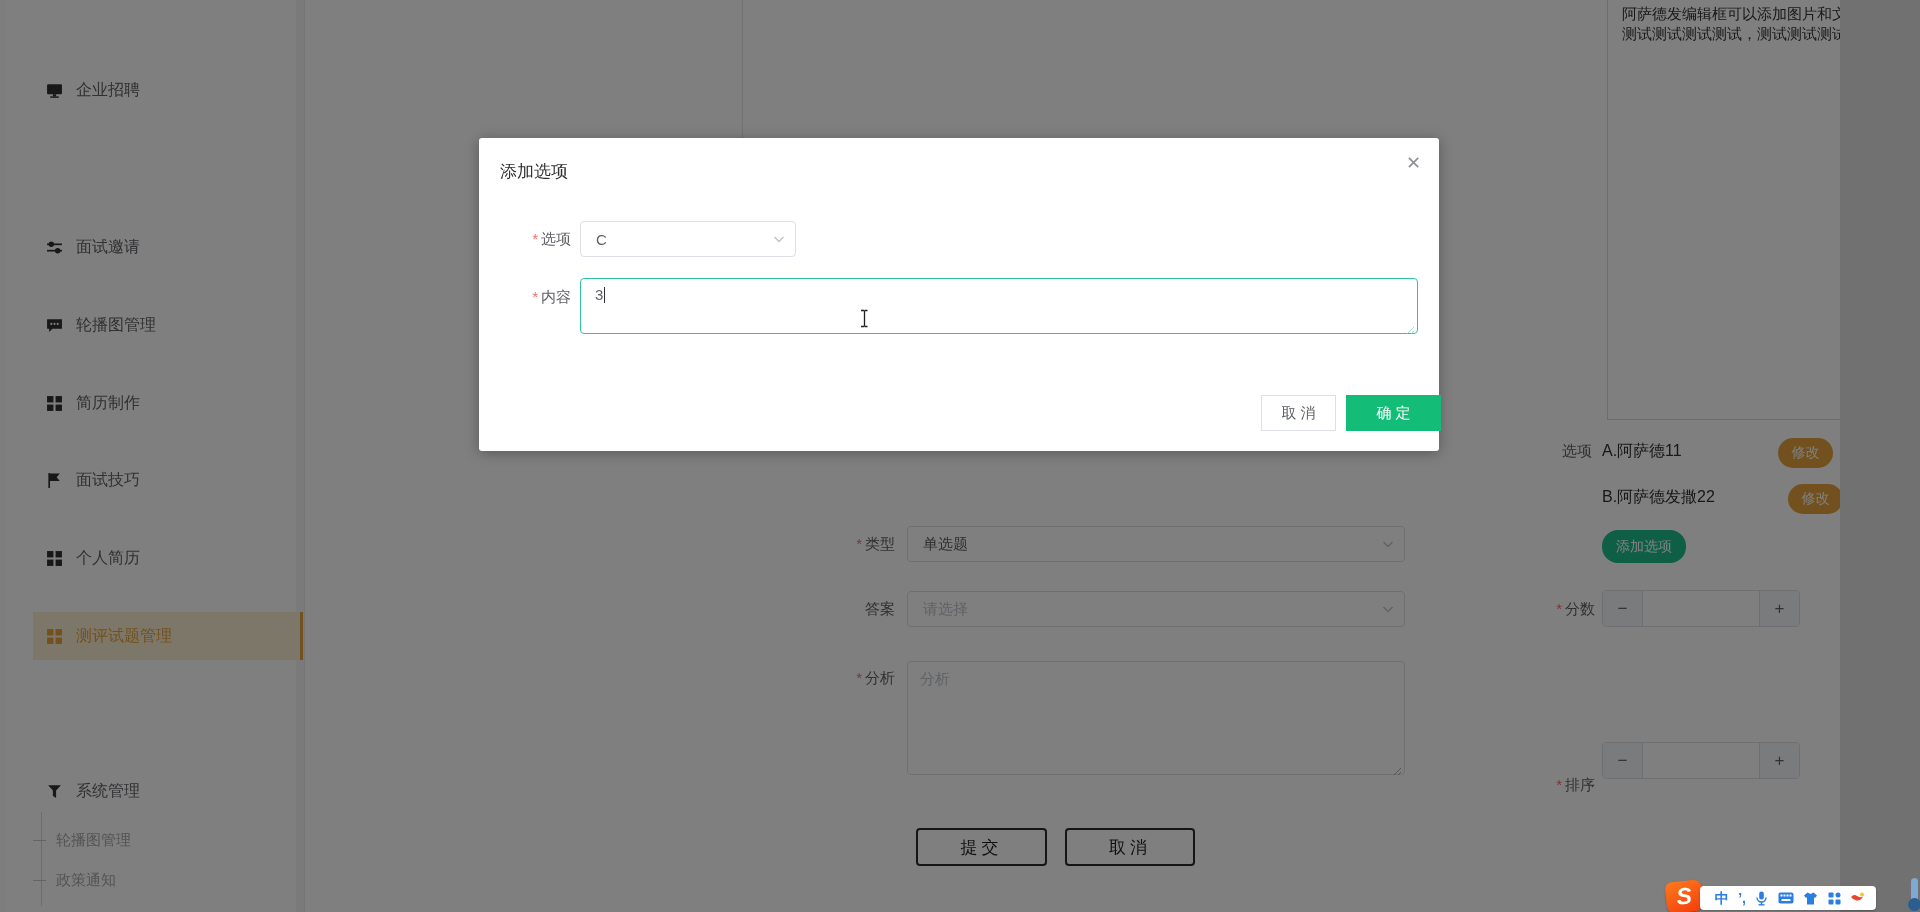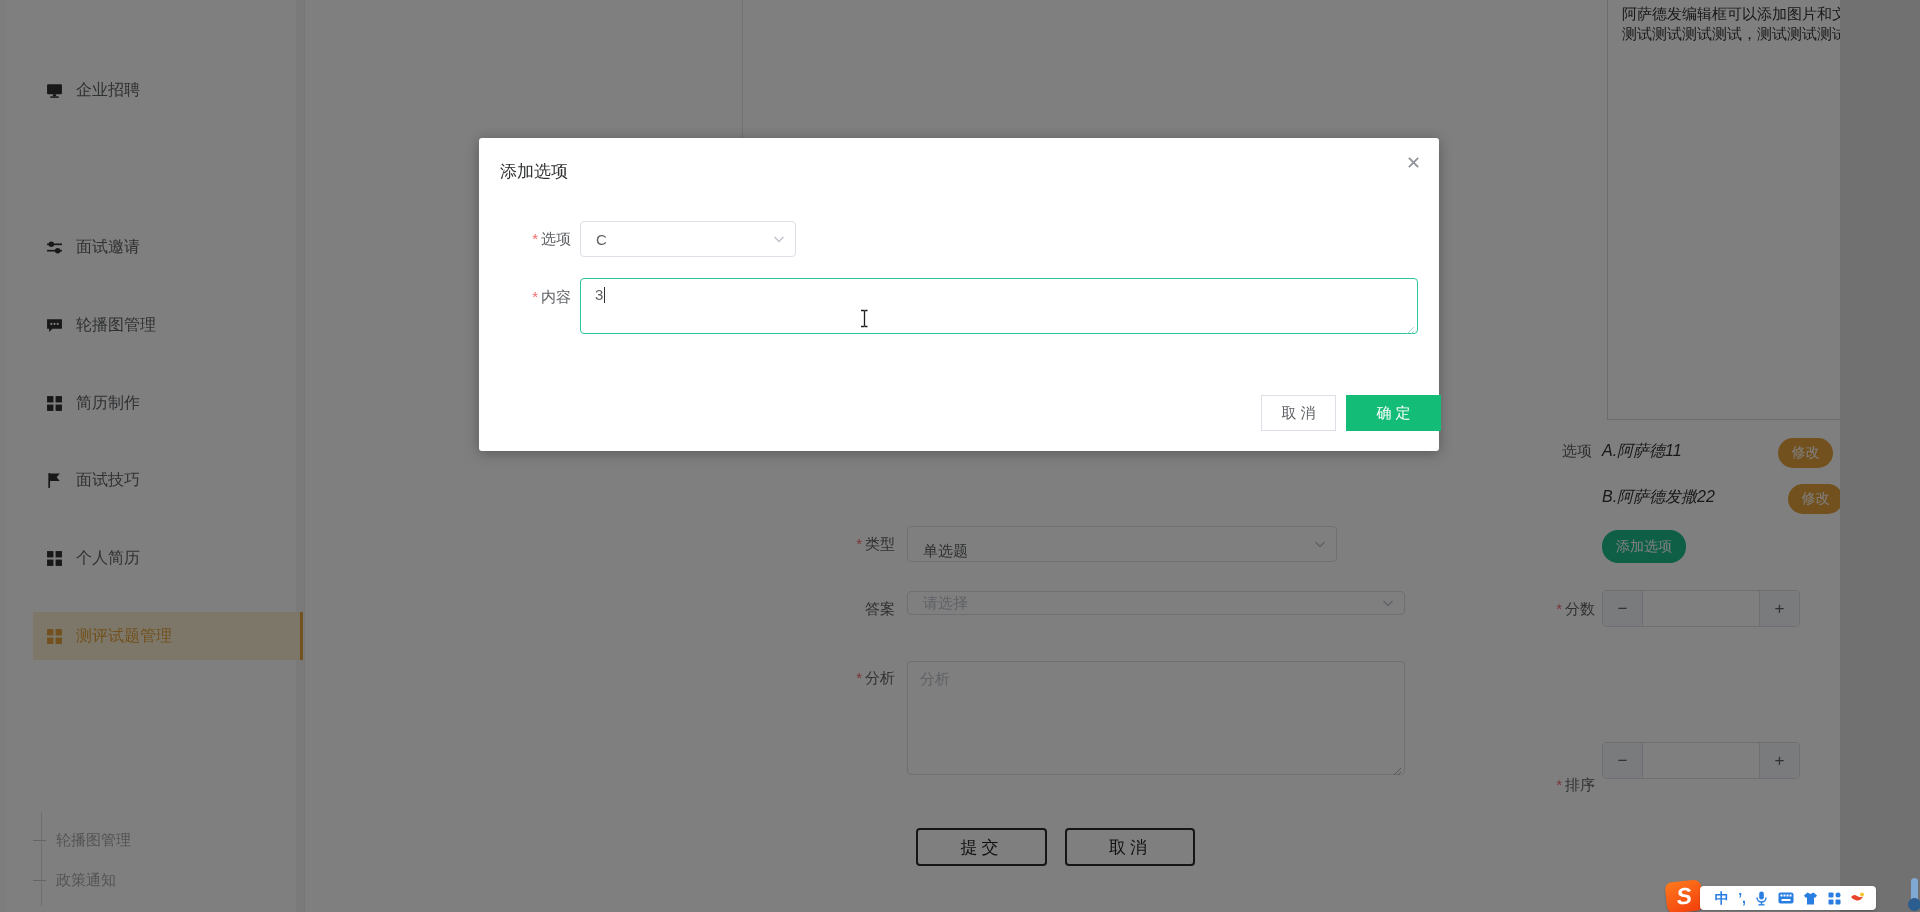--- a/index.html
+++ b/index.html
@@ -40,21 +40,21 @@
 
   .stepper { position:absolute; width:198px; height:37px; border:1px solid #dcdfe6; border-radius:4px; background:#fff; display:flex; }
   .stepper .sbtn { width:40px; height:100%; background:#f5f7fa; color:#606266; font-size:17px; display:flex; align-items:center; justify-content:center; cursor:pointer; }
   .stepper .sbtn.minus { border-right:1px solid #dcdfe6; border-radius:3px 0 0 3px; }
   .stepper .sbtn.plus  { border-left:1px solid #dcdfe6; border-radius:0 3px 3px 0; }
   .stepper .sval { flex:1; }
 
   .pill { position:absolute; border:none; border-radius:16px; color:#fff; font-size:14px; display:flex; align-items:center; justify-content:center; cursor:pointer; }
   .pill.warn { background:#e6a23c; }
   .pill.green { background:#1cbe8c; }
-  .opt-text { position:absolute; font-size:16px; color:#303133; white-space:nowrap;font-style:italic; }
+  .opt-text { position:absolute; font-size:16px; color:#303133; white-space:nowrap; }
 
   .big-btn { position:absolute; height:38px; background:#fff; border:2px solid #2b2b2b; border-radius:4px; font-size:17px; color:#1f1f1f; display:flex; align-items:center; justify-content:center; letter-spacing:4px; cursor:pointer; }
 
   
   .dim { position:absolute; inset:0; background:rgba(0,0,0,0.5); z-index:10; }
   .modal { position:absolute; left:479px; top:138px; width:960px; height:313px; background:#fff; border-radius:3px; box-shadow:0 2px 14px rgba(0,0,0,.3); z-index:20; }
   .modal-title { position:absolute; left:21px; top:22px; font-size:17px; color:#303133; }
   .modal-close { position:absolute; right:18px; top:16px; font-size:18px; color:#909399; cursor:pointer; line-height:1; }
   .m-label { position:absolute; left:20px; width:72px; font-size:15px; color:#606266; text-align:right; white-space:nowrap; }
   .m-sel { position:absolute; left:101px; top:83px; width:216px; height:36px; }
@@ -153,20 +153,28 @@
         <span class="ic">
             <svg width="17" height="17" viewBox="0 0 16 16" fill="currentColor">
               <rect x="1" y="1" width="6" height="6"></rect>
               <rect x="9" y="1" width="6" height="6"></rect>
               <rect x="1" y="9" width="6" height="6"></rect>
               <rect x="9" y="9" width="6" height="6"></rect>
             </svg>
           </span>
         <span class="lbl">测评试题管理</span>
       </div>
+      <div class="side-item" style="top:767px">
+        <span class="ic">
+            <svg width="17" height="17" viewBox="0 0 16 16" fill="currentColor">
+              <path d="M2 2h12l-4.5 5v7l-3-1.8V7z"></path>
+            </svg>
+          </span>
+        <span class="lbl">系统管理</span>
+      </div>
 
       <div class="tree-line"></div>
       <div class="side-sub" style="top:827px">
         <span class="dash"></span>
         <span>轮播图管理</span>
       </div>
       <div class="side-sub" style="top:867px">
         <span class="dash"></span>
         <span>政策通知</span>
       </div>
@@ -183,31 +191,31 @@
       <div class="fld-label" style="left:1230px; top:442px; width:57px;">选项</div>
       <div class="opt-text" style="left:1297px; top:441px;">A.阿萨德11</div>
       <button class="pill warn" style="left:1473px; top:438px; width:55px; height:30px;">修改</button>
 
       <div class="opt-text" style="left:1297px; top:487px;">B.阿萨德发撒22</div>
       <button class="pill warn" style="left:1483px; top:484px; width:55px; height:30px;">修改</button>
 
       <button class="pill green" style="left:1297px; top:530px; width:84px; height:33px;">添加选项</button>
 
       <div class="fld-label" style="left:520px; top:535px; width:70px;"><span class="req">*</span><span>类型</span></div>
-      <div class="sel" style="left:602px; top:526px; width:430px; height:36px;align-items:flex-end;">
+      <div class="sel" style="left:602px; top:526px; width:498px; height:36px;">
         <span>单选题</span>
         <span class="chev">
             <svg width="12" height="10" viewBox="0 0 12 10" fill="none" stroke="currentColor" stroke-width="1.5">
               <polyline points="1.5,3 6,7.5 10.5,3"></polyline>
             </svg>
           </span>
       </div>
 
       <div class="fld-label" style="left:520px; top:600px; width:70px;"><span>答案</span></div>
-      <div class="sel" style="left:602px; top:591px; width:498px; height:24px;">
+      <div class="sel" style="left:602px; top:591px; width:498px; height:36px;">
         <span class="ph">请选择</span>
         <span class="chev">
             <svg width="12" height="10" viewBox="0 0 12 10" fill="none" stroke="currentColor" stroke-width="1.5">
               <polyline points="1.5,3 6,7.5 10.5,3"></polyline>
             </svg>
           </span>
       </div>
 
       <div class="fld-label" style="left:520px; top:669px; width:70px;"><span class="req">*</span><span>分析</span></div>
       <div class="txtarea" style="left:602px; top:661px; width:498px; height:114px;">

